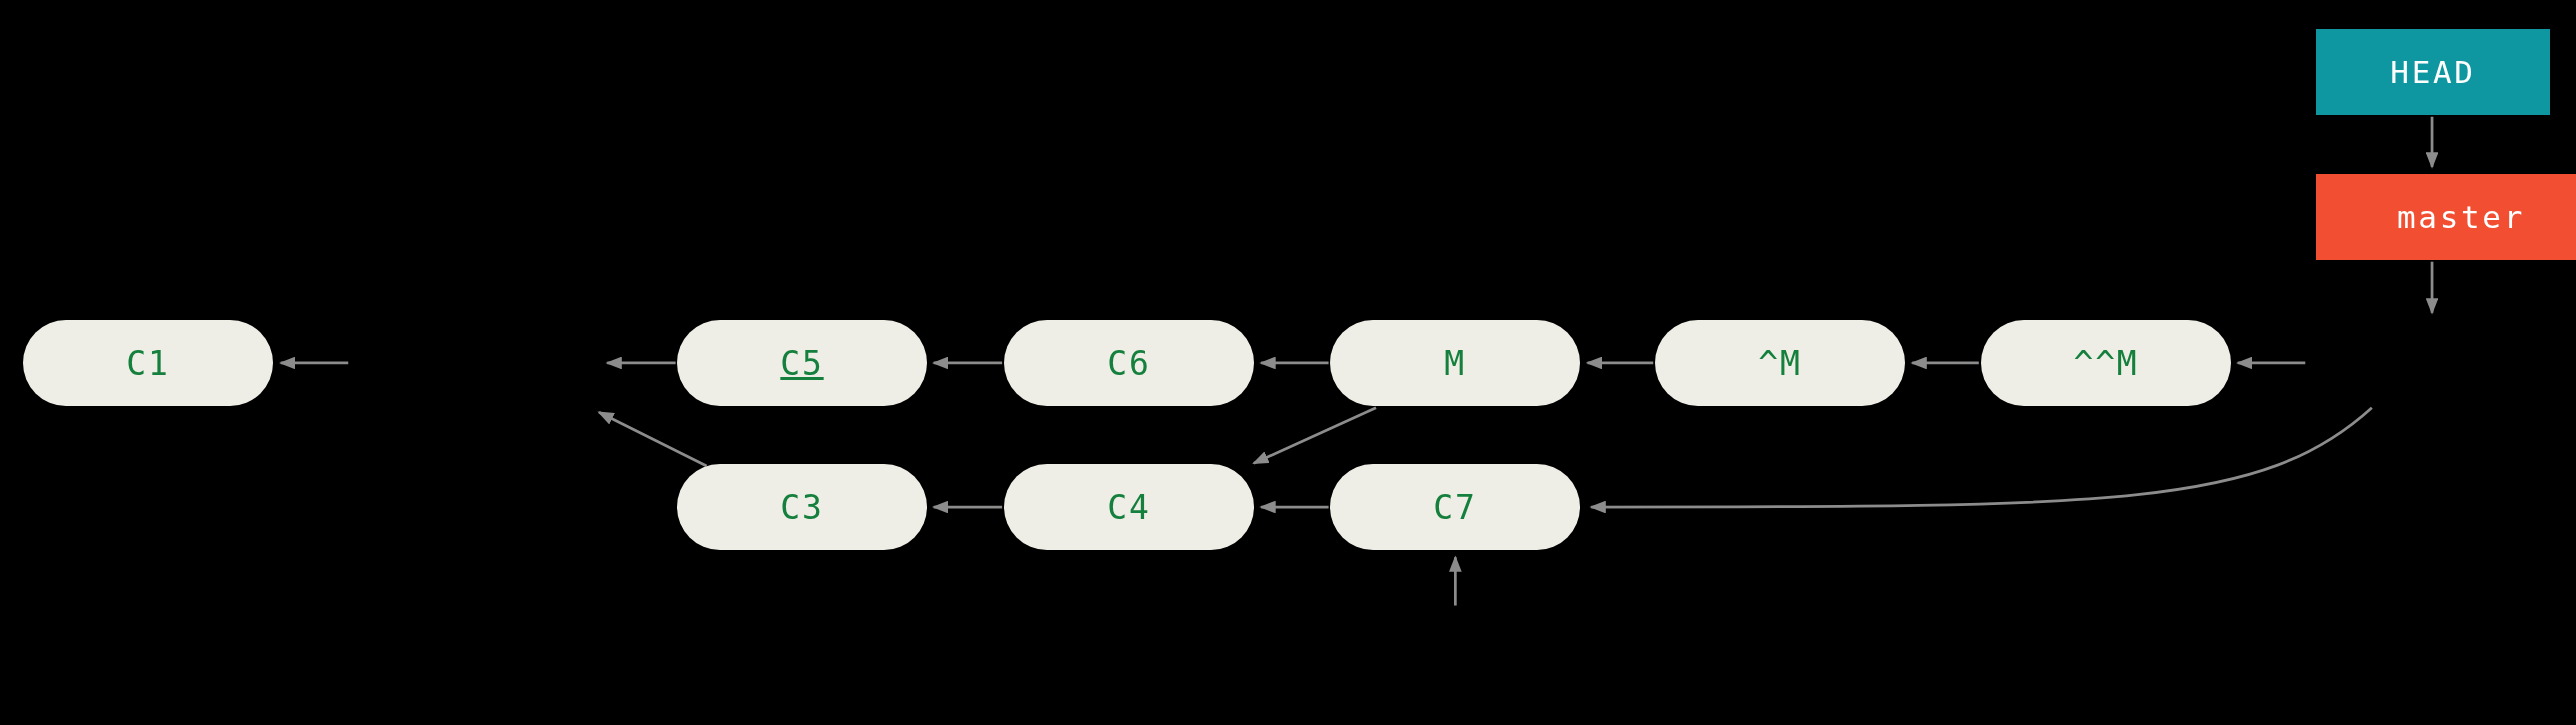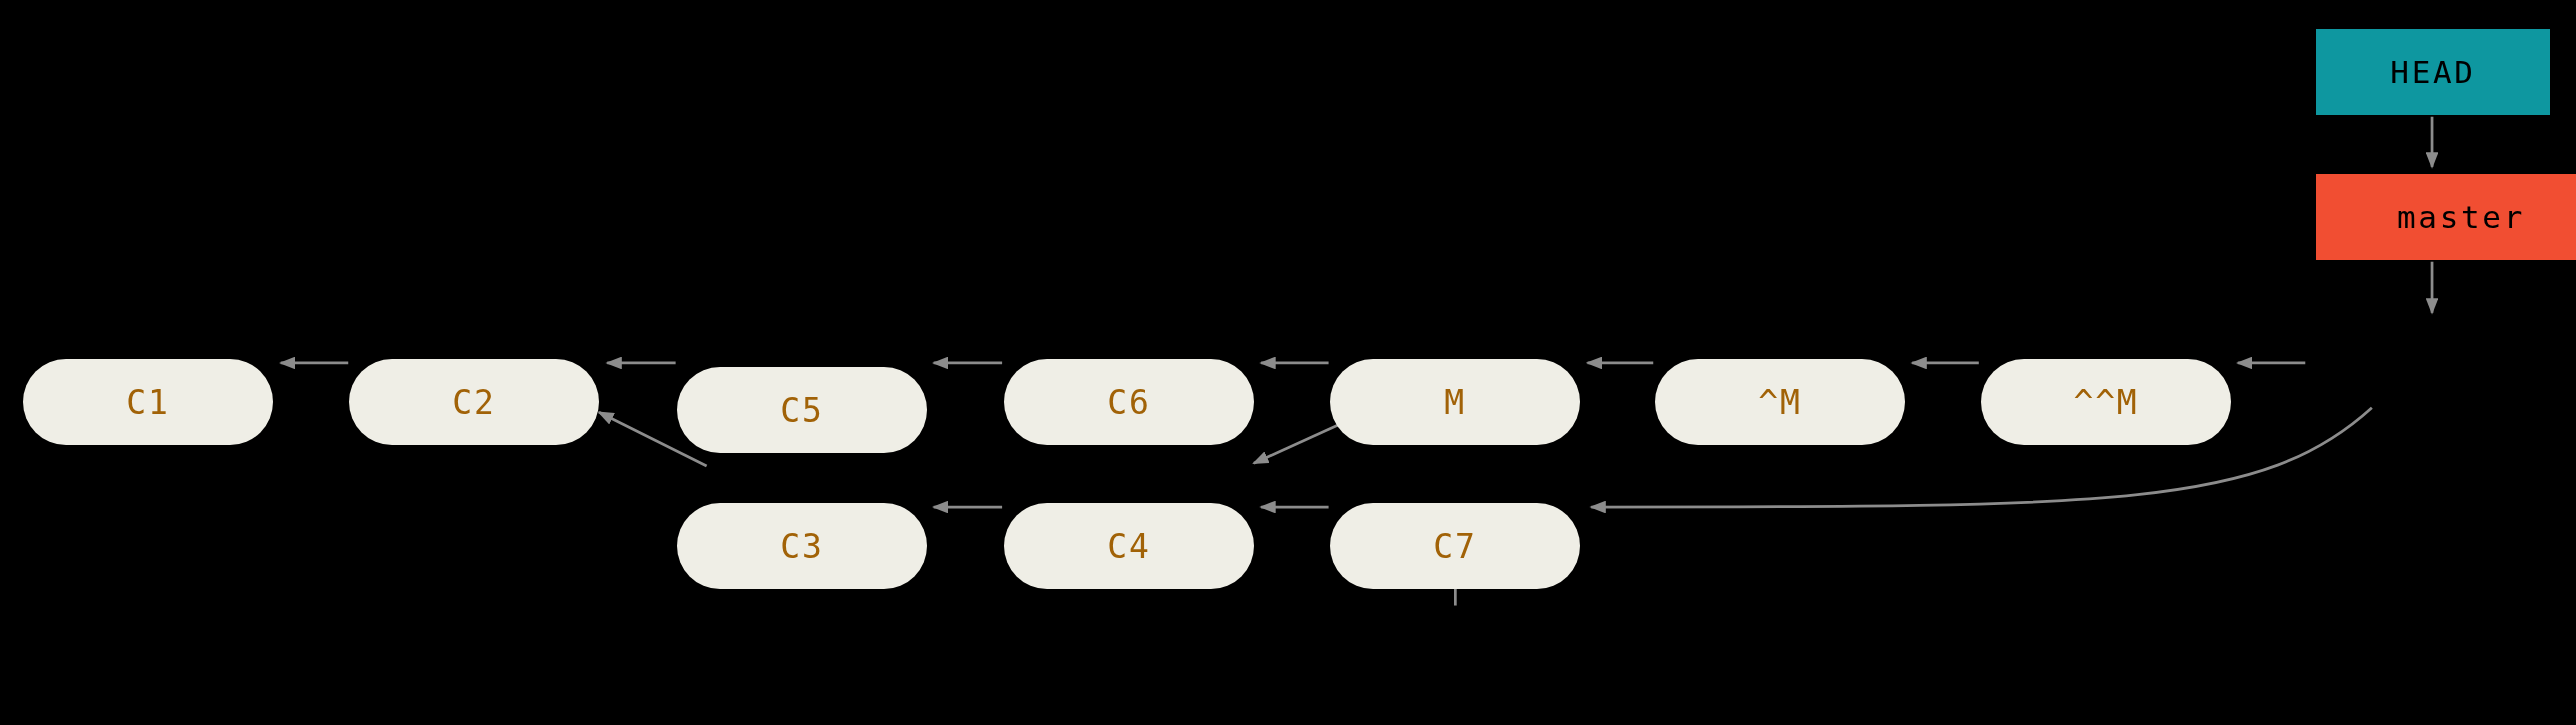--- a/index.html
+++ b/index.html
@@ -22,44 +22,43 @@
     width: 2576px;
     height: 725px;
     pointer-events: none;
   }
   .node {
     position: absolute;
     width: 250px;
     height: 86px;
     border-radius: 43px;
     background: #efeee6;
-    color: #a16207;
+    color: #15803d;
     display: flex;
     align-items: center;
     justify-content: center;
     font-size: 33px;
     letter-spacing: 1.8px;
-    margin-top: 39px;
   }
   .ref {
     position: absolute;
     display: flex;
     align-items: center;
     justify-content: center;
     font-size: 31px;
     letter-spacing: 2.7px;
-    color: #000000;
+    color: #ffffff;
   }
   .ref.head   { background: #0e97a0; }
   .ref.branch { background: #f14e32; }
 
   
   .n-c1  { left: 23px;   top: 320px; }
   .n-c2  { left: 349px;  top: 320px; }
-  .n-c5  { left: 677px;  top: 328px; }
+  .n-c5  { left: 677px;  top: 320px; text-decoration: underline; }
   .n-c6  { left: 1004px; top: 320px; text-align: center; }
   .n-m   { left: 1330px; top: 320px; }
   .n-cm  { left: 1655px; top: 320px; }
   .n-ccm { left: 1981px; top: 320px; }
   .n-c8  { left: 2308px; top: 320px; }
 
   
   .n-c3  { left: 677px;  top: 464px; }
   .n-c4  { left: 1004px; top: 464px; }
   .n-c7  { left: 1330px; top: 464px; }
@@ -95,23 +94,20 @@
       <path d="M2600 447 C 2480 556, 2320 556, 1744 556" marker-end="url(#ah)"></path>
       <path d="M2666 128 L2666 183" marker-end="url(#ah)"></path>
       <path d="M2666 287 L2666 343" marker-end="url(#ah)"></path>
       <path d="M1595 664 L1595 611" marker-end="url(#ah)"></path>
     </g>
   </svg>
 
   <div class="node n-c1">
       <span>C1</span>
     </div>
-  <div class="node n-c2">
-      <span>C2</span>
-    </div>
   <div class="node n-c5">
       <span>C5</span>
     </div>
   <div class="node n-c6">
       <span>C6</span>
     </div>
   <div class="node n-m">
       <span>M</span>
     </div>
   <div class="node n-cm">

